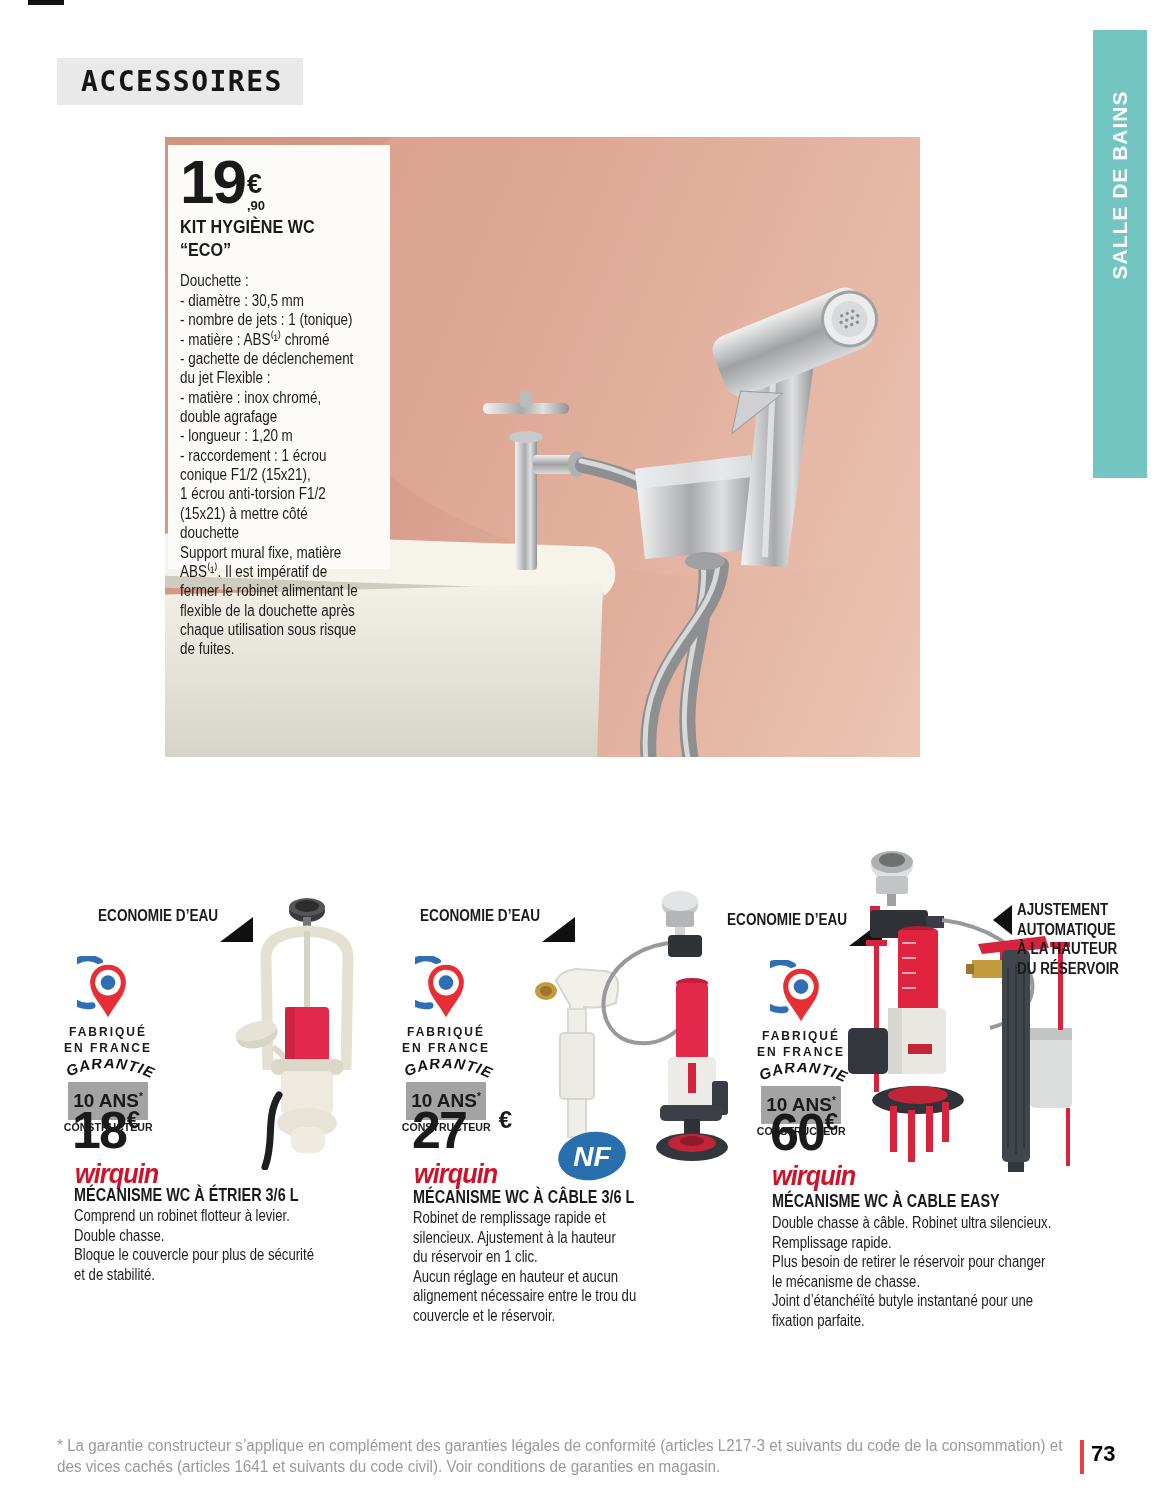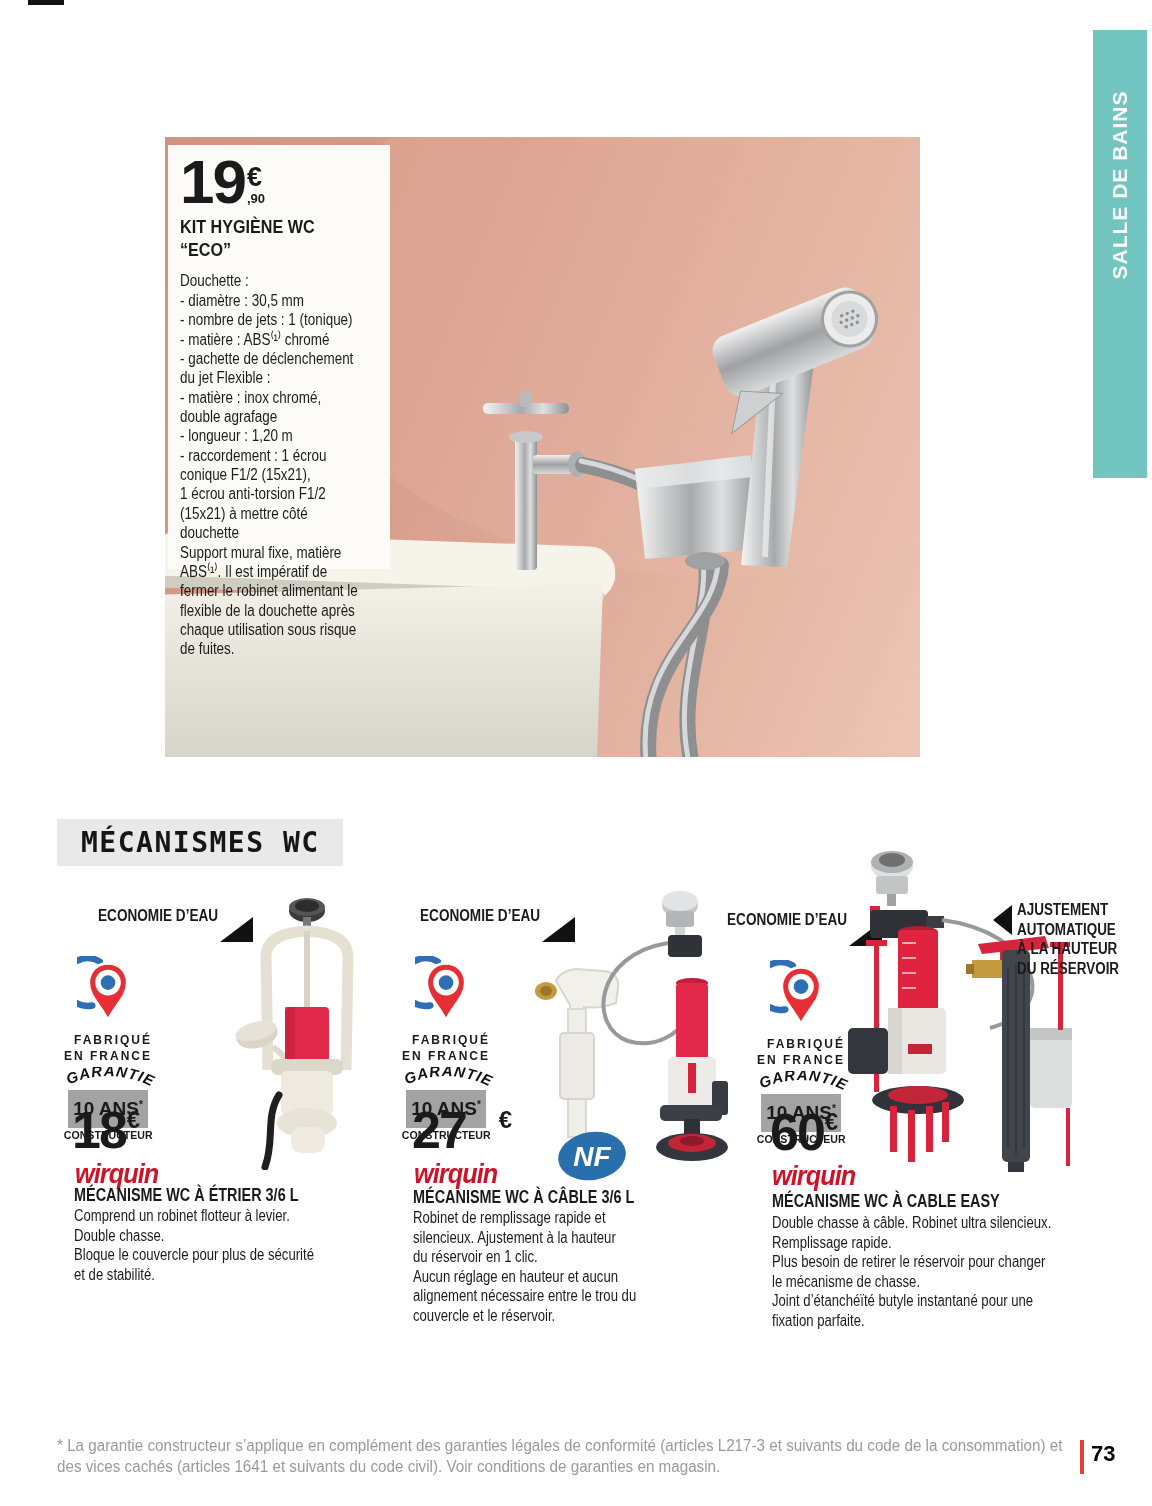--- a/index.html
+++ b/index.html
@@ -20,39 +20,39 @@
   .sidebar{left:1093px;top:30px;width:54px;height:448px;background:#73c5c1;}
   .sidebar-label{position:absolute;left:27px;top:155px;transform:translate(-50%,-50%) rotate(-90deg);
     white-space:nowrap;color:#fff;font-weight:bold;font-size:21px;letter-spacing:1px;}
 
   
   .hero{left:165px;top:137px;width:755px;height:620px;overflow:hidden;
     background:linear-gradient(112deg,#d0947e 0%,#d89d8c 35%,#e3b2a0 70%,#ecc6b5 100%);}
   .hero-art{position:absolute;left:0;top:0;}
   .hero-panel{position:absolute;left:3px;top:8px;width:222px;height:424px;background:#fcfbf8;
     padding:8px 12px;box-sizing:border-box;}
-  .hero-price{display:flex;align-items:center;line-height:0.95;}
+  .hero-price{display:flex;align-items:flex-end;line-height:0.95;}
   .hero-price .big{font-size:62px;font-weight:bold;letter-spacing:-2px;}
   .hero-price .sup{display:flex;flex-direction:column;margin-left:2px;margin-top:4px;}
   .hero-price .cur{font-size:27px;font-weight:bold;line-height:1;}
   .hero-price .cents{font-size:13px;font-weight:bold;line-height:1;margin-top:1px;}
   .hero-title{margin-top:4px;font-size:19px;font-weight:bold;line-height:1.2;white-space:pre-line;
     transform:scaleX(.85);transform-origin:0 0;width:240px;}
   .hero-desc{margin-top:10px;font-size:16px;line-height:1.21;white-space:pre-line;color:#1c1c1c;
     transform:scaleX(.84);transform-origin:0 0;width:252px;}
 
   
   .eco-row{width:165px;height:42px;}
   .eco-text{position:absolute;left:0;top:0;font-size:17px;font-weight:bold;white-space:nowrap;
     transform:scaleX(.8);transform-origin:0 0;}
   .eco-tri{position:absolute;left:122px;top:11px;}
 
   
   .badge-stack{width:96px;display:flex;flex-direction:column;align-items:center;}
-  .made-text{margin-top:10px;text-align:right;font-size:12px;font-weight:bold;letter-spacing:2px;
+  .made-text{margin-top:2px;text-align:center;font-size:12px;font-weight:bold;letter-spacing:2px;
     line-height:1.35;white-space:nowrap;}
   .arc-svg{margin-top:3px;}
   .years-box{margin-top:-3px;background:#a3a3a3;padding:8px 5px;font-size:19px;font-weight:bold;
     white-space:nowrap;line-height:1.15;position:relative;}
   .years-box sup{font-size:10px;}
   .warranty-sub{font-size:11.5px;font-weight:bold;margin-top:1px;white-space:nowrap;
     transform:scaleX(.92);}
 
   
   .p-price{display:flex;align-items:flex-start;line-height:0.95;}
@@ -77,20 +77,23 @@
   .page-num-bar{left:1080px;top:1440px;width:4px;height:34px;background:#e8403a;}
   .page-num{left:1091px;top:1441px;font-size:22px;font-weight:bold;color:#000000;}
 </style>
 </head>
 <body>
 
 <div class="page">
 
   <div class="abs crop-mark"></div>
 
+  <div class="abs section-header" id="hdr-acc">
+    <span>ACCESSOIRES</span>
+  </div>
 
   <aside class="abs sidebar">
     <span class="sidebar-label">SALLE DE BAINS</span>
   </aside>
 
   <div class="abs hero">
     <svg class="hero-art" width="755" height="620" viewBox="0 0 755 620">
       <defs>
         <linearGradient id="h-tank" x1="0" y1="0" x2="0" y2="1">
           <stop offset="0" stop-color="#f3f0e7"></stop>
@@ -181,23 +184,20 @@
 douchette
 Support mural fixe, matière
 ABS⁽¹⁾. Il est impératif de
 fermer le robinet alimentant le
 flexible de la douchette après
 chaque utilisation  sous risque
 de fuites.</div>
     </div>
   </div>
 
-  <div class="abs section-header" id="hdr-mec">
-    <span>MÉCANISMES WC</span>
-  </div>
 
   <div class="abs eco-row" style="left:98px;top:906px;">
     <span class="eco-text">ECONOMIE D’EAU</span>
     <svg class="eco-tri" width="33" height="25" viewBox="0 0 33 25">
         <polygon points="33,0 0,25 33,25" fill="#111"></polygon>
       </svg>
   </div>
   <div class="abs eco-row" style="left:420px;top:906px;">
     <span class="eco-text">ECONOMIE D’EAU</span>
     <svg class="eco-tri" width="33" height="25" viewBox="0 0 33 25">

